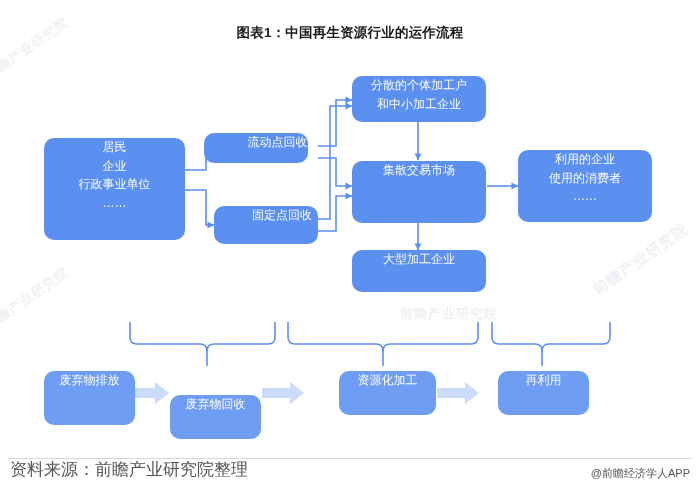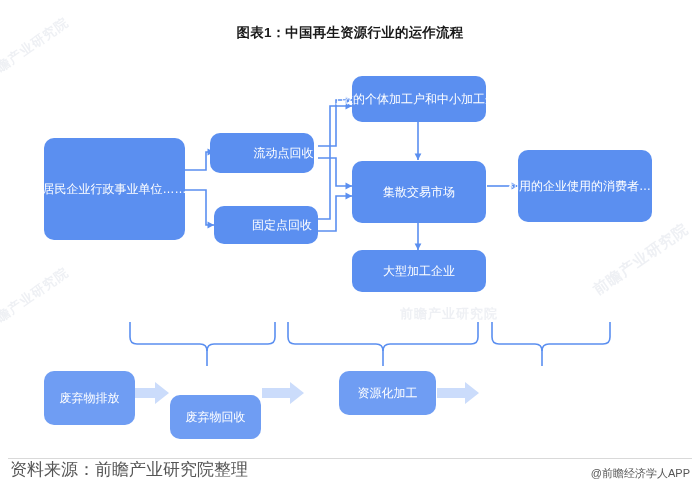--- a/index.html
+++ b/index.html
@@ -47,23 +47,22 @@
   }
   .wm-big {
     font-size: 15px;
   }
   .node {
     position: absolute;
     background: #5b8ff0;
     color: #ffffff;
     border-radius: 10px;
     display: flex;
-    flex-direction: row;
+    flex-direction: column;
     align-items: center;
-    justify-content: center;
     text-align: center;
     font-size: 12px;
     line-height: 1.55;
     box-sizing: border-box;
   }
   .node.light {
     background: #6f9df3;
   }
   .node .ln { display: block; white-space: nowrap; }
   svg.flow {
@@ -153,21 +152,21 @@
     </g>
   </svg>
 
   <div class="node" style="left:44px; top:138px; width:141px; height:102px;">
     <span class="ln">居民</span>
     <span class="ln">企业</span>
     <span class="ln">行政事业单位</span>
     <span class="ln">……</span>
   </div>
 
-  <div class="node" style="left:210px; top:133px; width:104px; height:40px;padding-left:43px;">
+  <div class="node" style="left:204px; top:133px; width:104px; height:30px;padding-left:43px;">
     <span class="ln">流动点回收</span>
   </div>
 
   <div class="node" style="left:214px; top:206px; width:104px; height:38px;padding-left:32px;">
     <span class="ln">固定点回收</span>
   </div>
 
   <div class="node" style="left:352px; top:76px; width:134px; height:46px;">
     <span class="ln">分散的个体加工户</span>
     <span class="ln">和中小加工企业</span>
@@ -189,18 +188,21 @@
 
   <div class="node light" style="left:44px; top:371px; width:91px; height:54px;">
     <span class="ln">废弃物排放</span>
   </div>
   <div class="node light" style="left:170px; top:371px; width:91px; height:44px;margin-top:24px;">
     <span class="ln">废弃物回收</span>
   </div>
   <div class="node light" style="left:339px; top:371px; width:97px; height:44px;">
     <span class="ln">资源化加工</span>
   </div>
+  <div class="node light" style="left:498px; top:371px; width:91px; height:44px;">
+    <span class="ln">再利用</span>
+  </div>
 
   <div class="divider"></div>
   <div class="footer-left">资料来源：前瞻产业研究院整理</div>
   <div class="footer-right">@前瞻经济学人APP</div>
 
 </div>
 
 </body></html>

